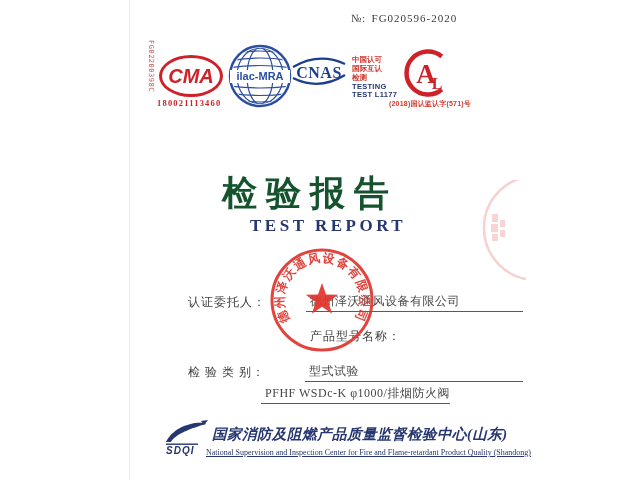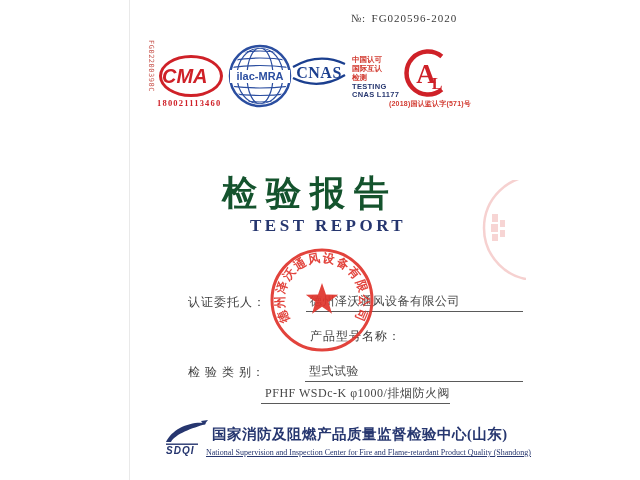--- a/index.html
+++ b/index.html
@@ -16,21 +16,21 @@
   
   .side-code{
     position:absolute;left:147px;top:40px;height:60px;
     writing-mode:vertical-rl;font-size:7px;color:#c8564f;letter-spacing:0.5px;
     font-family:"DejaVu Sans Mono",monospace;
   }
 
   
   .cma{position:absolute;left:159px;top:55px;width:58px;height:36px;
     border:3px solid #cf2128;border-radius:50%;
-    display:flex;align-items:center;justify-content:flex-start;}
+    display:flex;align-items:center;justify-content:center;}
   .cma-text{font-family:"Liberation Sans",sans-serif;font-weight:bold;font-style:italic;
     font-size:20px;color:#cf2128;letter-spacing:0px;line-height:1;}
   .cma-number{position:absolute;left:157px;top:98px;width:70px;font-size:8.5px;color:#cf2128;
     letter-spacing:1.2px;font-family:Liberation Serif, serif;font-weight:bold;}
 
   
   .ilac{position:absolute;left:228px;top:44px;}
   .cnas{position:absolute;left:290px;top:55px;}
   .cnas-caption{position:absolute;left:352px;top:56px;line-height:1.18;
     font-family:"Liberation Sans",sans-serif;}
@@ -56,21 +56,21 @@
   .row-3{top:363px;}
 
   
   .stamp{position:absolute;left:262px;top:240px;opacity:0.92;}
   
   .faint-stamp{position:absolute;left:470px;top:180px;opacity:0.5;}
 
   
   .footer-logo{position:absolute;left:164px;top:420px;}
   .footer-cn{position:absolute;left:212px;top:425px;font-size:14.5px;font-weight:bold;
-    color:#26366f;letter-spacing:0.5px;white-space:nowrap;}
+    color:#26366f;letter-spacing:0.5px;white-space:nowrap;font-style:italic;}
   .footer-en{position:absolute;left:206px;top:448px;font-size:8px;color:#26366f;
     white-space:nowrap;font-family:"Liberation Serif",serif;text-decoration:underline;}
 </style>
 </head>
 <body>
 
 <div class="canvas">
 
   <div class="page-edge"></div>
 
@@ -110,21 +110,21 @@
     <path d="M 3,12 Q 29,-3 55,9" fill="none" stroke="#1b3f8f" stroke-width="2.2"></path>
     <path d="M 3,23 Q 29,36 55,20" fill="none" stroke="#1b3f8f" stroke-width="2.2"></path>
     <text x="29" y="23" text-anchor="middle" font-family="Liberation Serif, serif" font-size="16" font-weight="bold" fill="#1b3f8f" letter-spacing="0.5">CNAS</text>
   </svg>
 
   <div class="cnas-caption">
     <span class="cn">中国认可</span>
     <span class="cn">国际互认</span>
     <span class="cn">检测</span>
     <span class="en">TESTING</span>
-    <span class="en">CNAS L1177</span>
+    <span class="en">TEST L1177</span>
   </div>
 
   <svg class="cal" width="54" height="54" viewBox="0 0 54 54">
     <path d="M 40.8,10.5 A 21.5,21.5 0 1 0 40.8,43.5" fill="none" stroke="#cf2128" stroke-width="4.5"></path>
     <text x="25" y="37" text-anchor="middle" font-family="Liberation Serif, serif" font-size="27" font-weight="bold" fill="#cf2128">A</text>
     <text x="36" y="43" text-anchor="middle" font-family="Liberation Serif, serif" font-size="16" font-weight="bold" fill="#cf2128">L</text>
   </svg>
   <div class="cal-caption">(2018)国认监认字(571)号</div>
 
   <div class="title-cn">检验报告</div>

